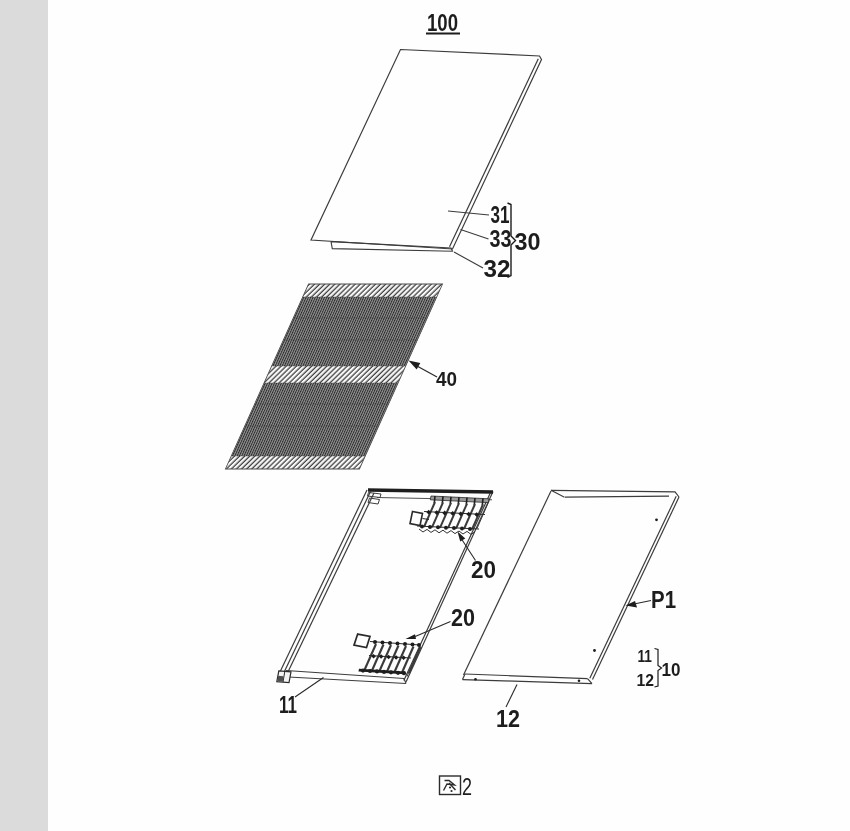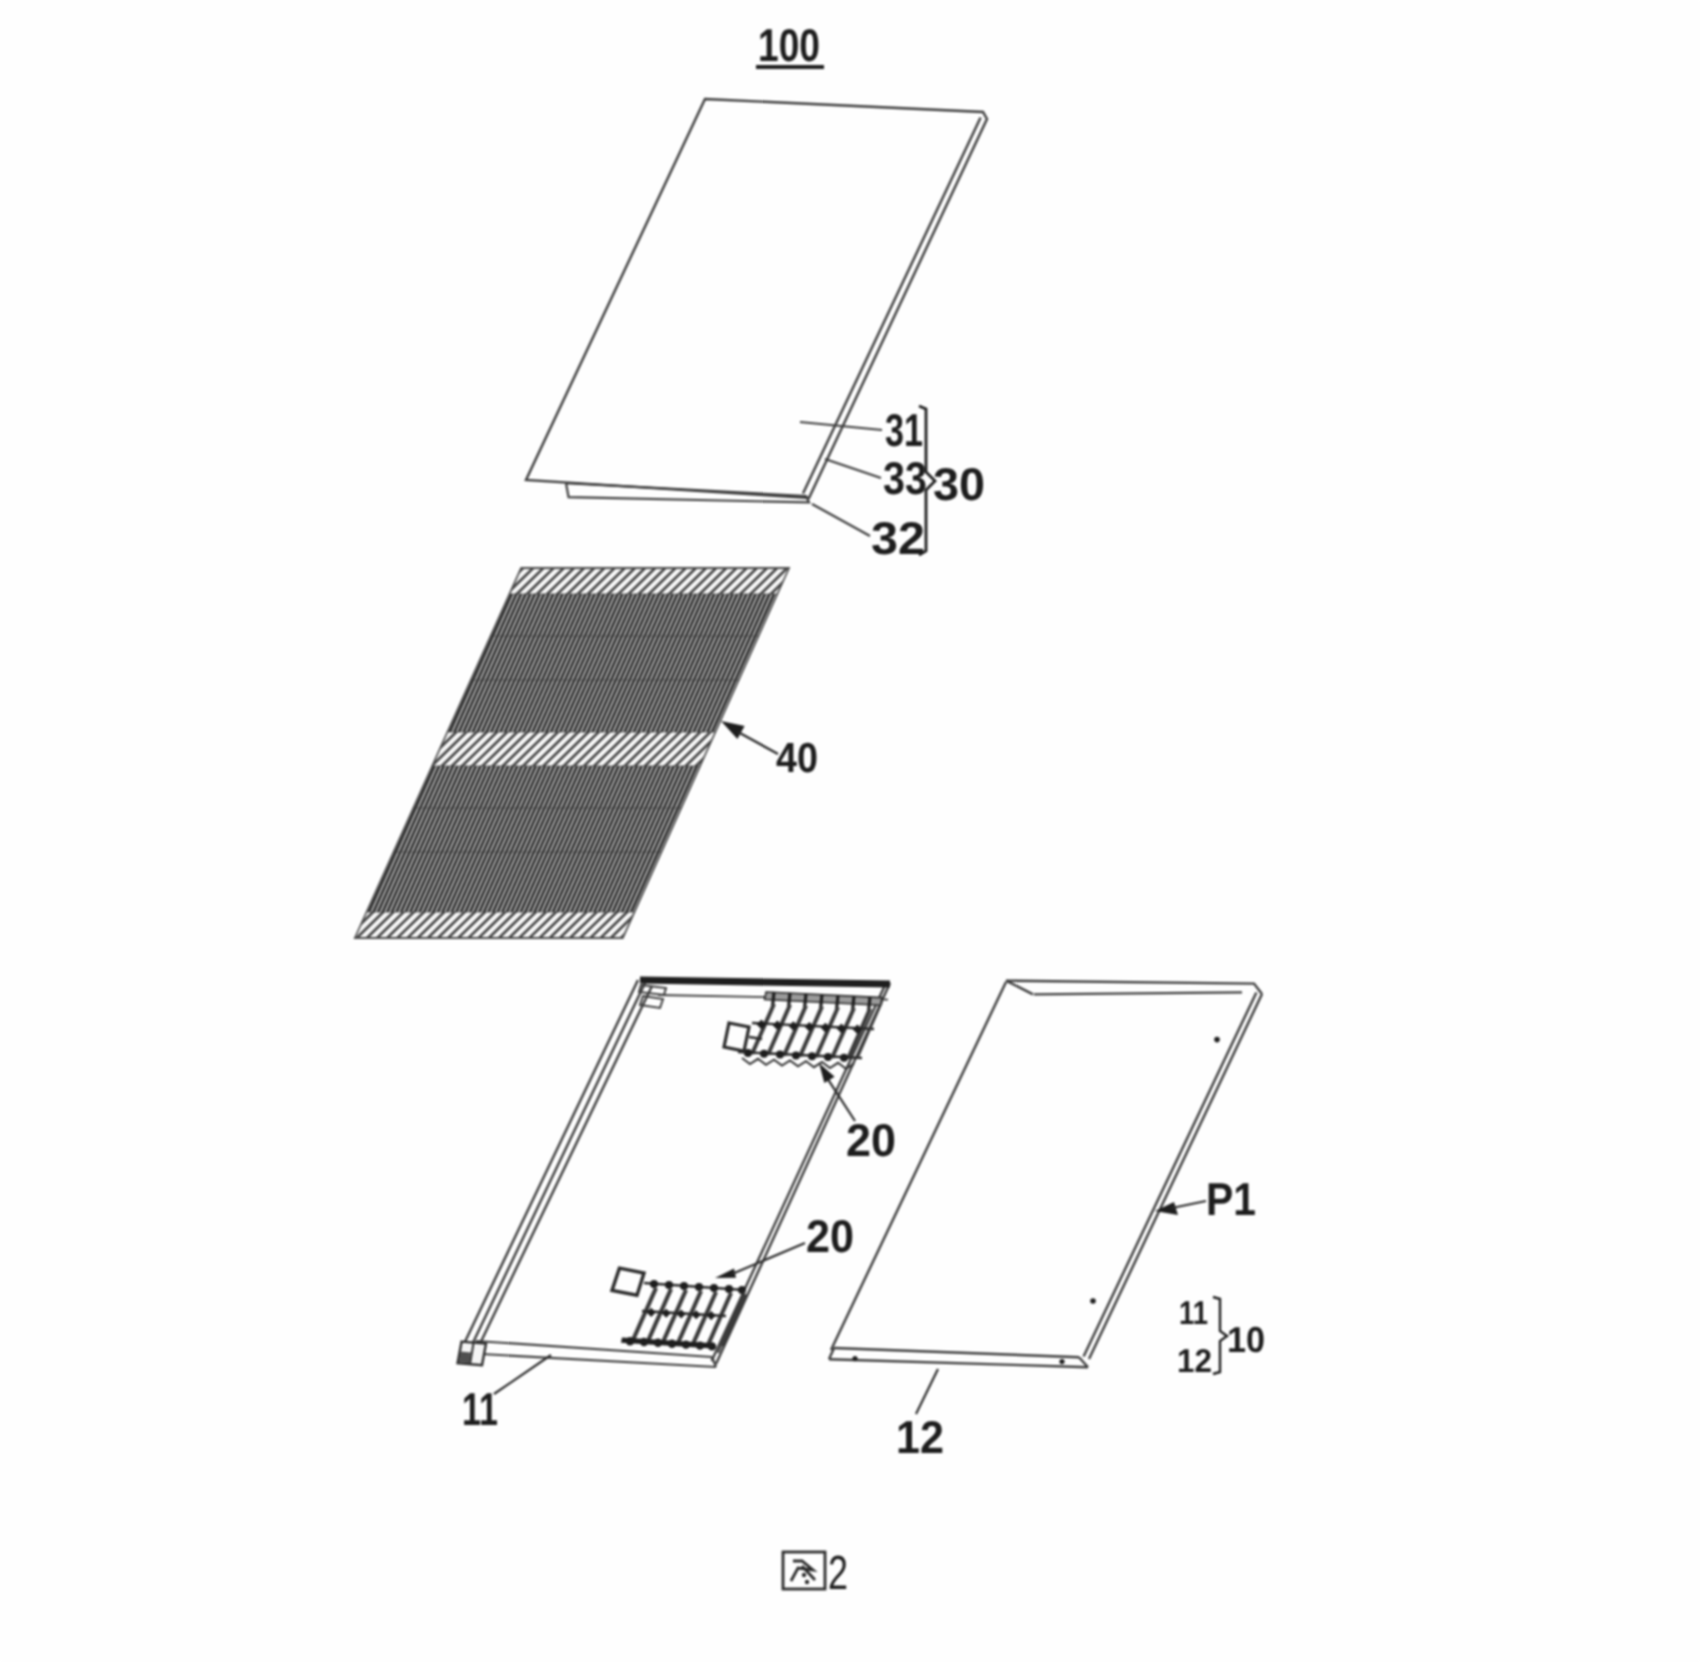--- a/index.html
+++ b/index.html
@@ -1,16 +1,16 @@
 <!DOCTYPE html>
 <html><head>
 <meta charset="utf-8">
 <style>
   html,body{margin:0;padding:0;background:#ffffff;}
-  .page{width:754px;height:831px;position:relative;background:#15803d;filter:grayscale(1) blur(0.4px);}
+  .page{width:754px;height:831px;position:relative;background:#fde047;filter:grayscale(1) blur(0.4px);padding-left:48px;}
   text{font-family:"Liberation Sans",sans-serif;fill:#1d1d1d;}
 </style>
 </head>
 <body>
 <div class="page">
 <svg width="850" height="831" viewBox="0 0 850 831">
 <defs>
 
   <pattern id="pv" patternUnits="userSpaceOnUse" width="2.3" height="10">
     <rect width="2.3" height="10" fill="#dcdcdc"></rect>

